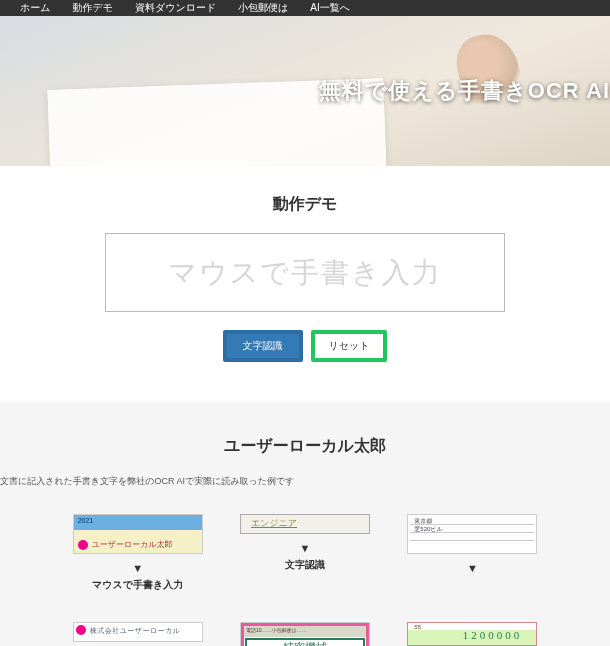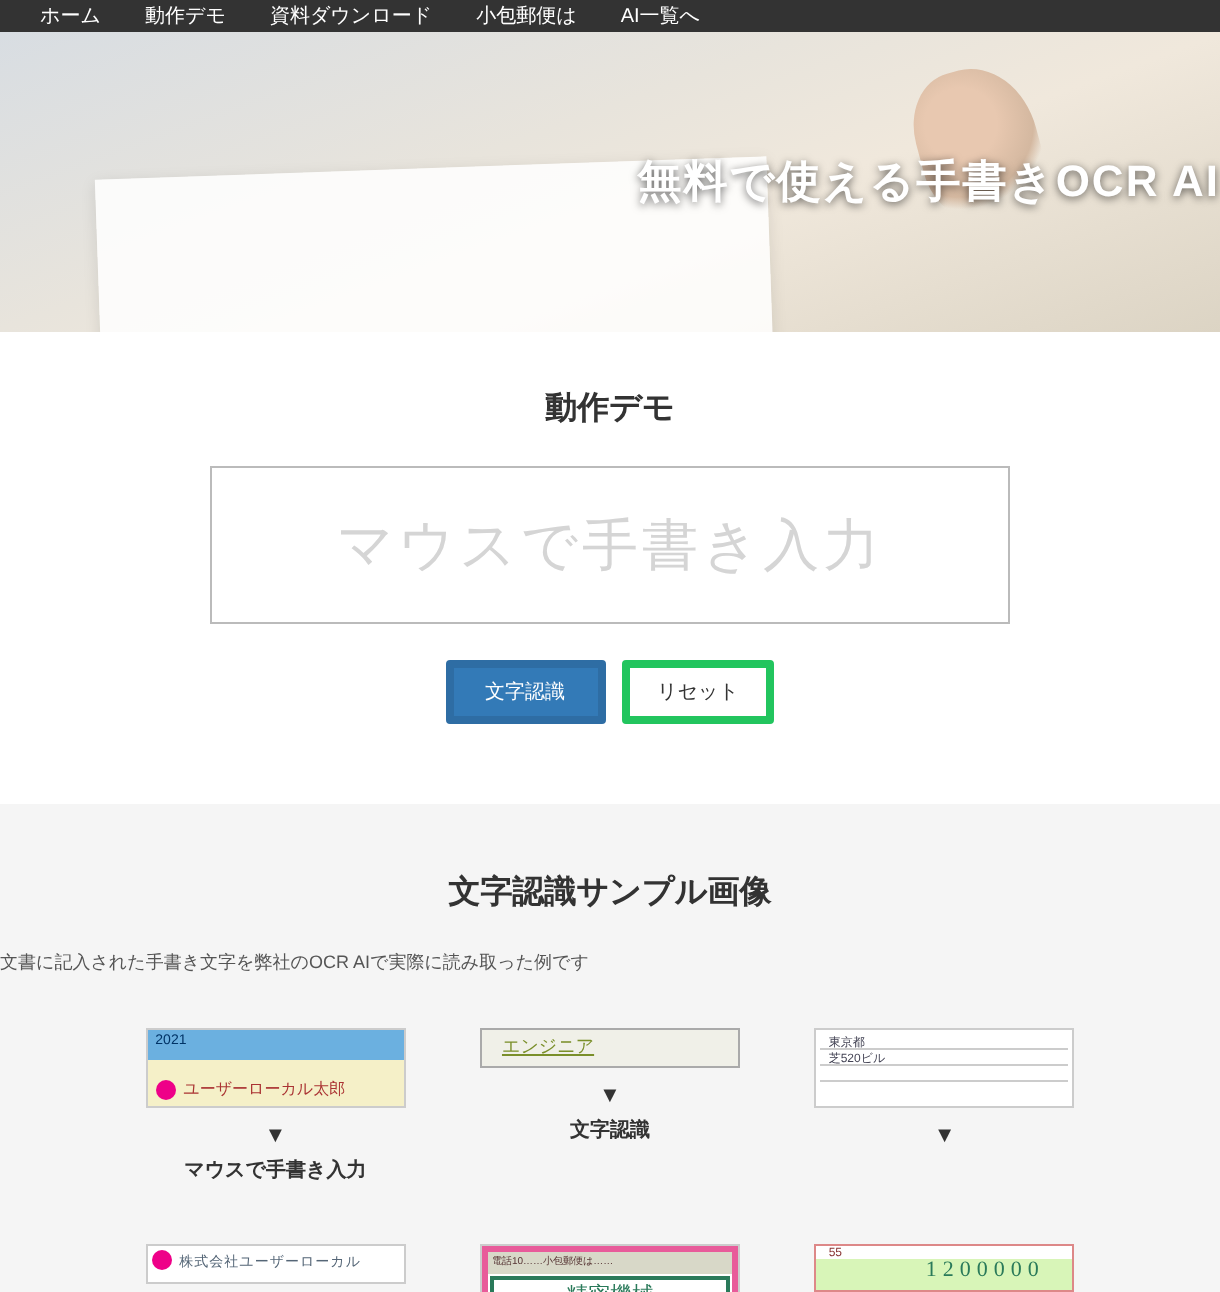--- a/index.html
+++ b/index.html
@@ -82,21 +82,21 @@
       <span class="ph">マウスで手書き入力</span>
     </div>
   </div>
   <div class="btn-row">
     <button class="btn primary">文字認識</button>
     <button class="btn">リセット</button>
   </div>
 </div>
 
 <div class="samples">
-  <div class="section-title">文字認識サンプル画像</div>
+  <div class="section-title">ユーザーローカル太郎</div>
   <div class="samples-desc">文書に記入された手書き文字を弊社のOCR AIで実際に読み取った例です</div>
 
   <div class="grid">
 
     <div class="card">
       <div class="thumb tall t1">
           <span class="dot"></span>
         </div>
       <div class="arrow">▼</div>
       <div class="caption">マウスで手書き入力</div>

